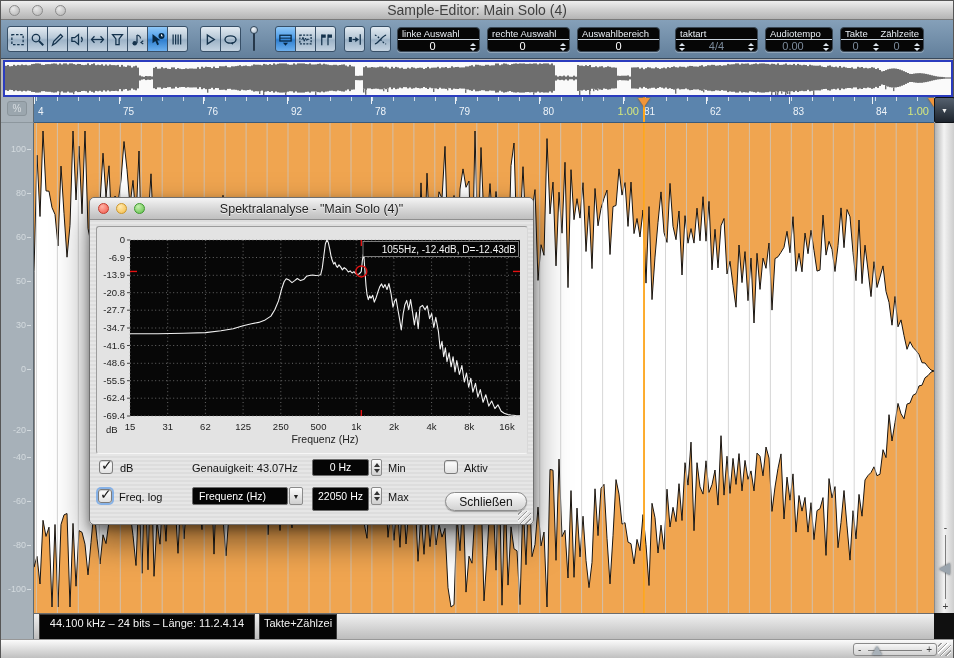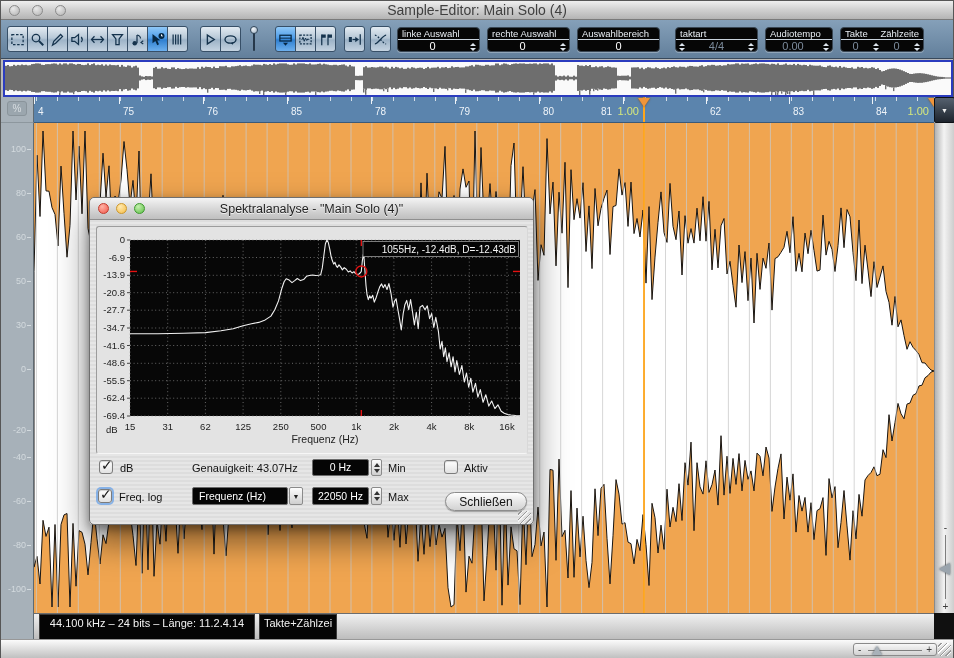--- a/index.html
+++ b/index.html
@@ -910,29 +910,29 @@
       <div class="rbt" style="left:841.2px"></div>
       <div class="rbt" style="left:862.2px"></div>
       <div class="rbt" style="left:883.1px"></div>
       <div class="rbar" style="left:0px"></div>
       <div class="rnum" style="left:4px">4</div>
       <div class="rbar" style="left:85px"></div>
       <div class="rnum" style="left:89px">75</div>
       <div class="rbar" style="left:169px"></div>
       <div class="rnum" style="left:173px">76</div>
       <div class="rbar" style="left:253px"></div>
-      <div class="rnum" style="left:257px">85</div>
+      <div class="rnum" style="left:257px">92</div>
       <div class="rbar" style="left:337px"></div>
       <div class="rnum" style="left:341px">78</div>
       <div class="rbar" style="left:421px"></div>
       <div class="rnum" style="left:425px">79</div>
       <div class="rbar" style="left:505px"></div>
       <div class="rnum" style="left:509px">80</div>
       <div class="rbar" style="left:589px"></div>
-      <div class="rnum" style="left:567px">81</div>
+      <div class="rnum" style="left:610px">81</div>
       <div class="rbar" style="left:672px"></div>
       <div class="rnum" style="left:676px">62</div>
       <div class="rbar" style="left:755px"></div>
       <div class="rnum" style="left:759px">83</div>
       <div class="rbar" style="left:838px"></div>
       <div class="rnum" style="left:842px">84</div>
       <div class="rline" style="left:609px"></div>
       <div class="rlab" style="left:573px">1.00</div>
       <div class="rflag" style="left:604px"></div>
       <div class="rlab" style="left:863px">1.00</div>
@@ -1159,21 +1159,21 @@
       <div class="dlabel" style="left:374px;top:242px">Aktiv</div>
 
       <div class="cb focus" style="left:8px;top:269px">
           <span class="mark">✓</span>
         </div>
       <div class="dlabel" style="left:29px;top:271px">Freq. log</div>
 
       <div class="ddl" style="left:102px;top:267px;width:96px">Frequenz (Hz)</div>
       <div class="ddlbtn" style="left:199px;top:267px"><span>▼</span></div>
 
-      <div class="bfield" style="left:222px;top:267px;width:57px;height:18px;line-height:16px">22050 Hz</div>
+      <div class="bfield" style="left:222px;top:267px;width:57px;height:24px;line-height:16px">22050 Hz</div>
       <div class="dstp" style="left:281px;top:267px;height:18px">
           <i class="u"></i>
           <i class="d"></i>
         </div>
       <div class="dlabel" style="left:298px;top:271px">Max</div>
 
       <button class="aqua" style="left:355px;top:272px;width:82px">Schließen</button>
 
       <div class="dgrip"></div>
     </div>

